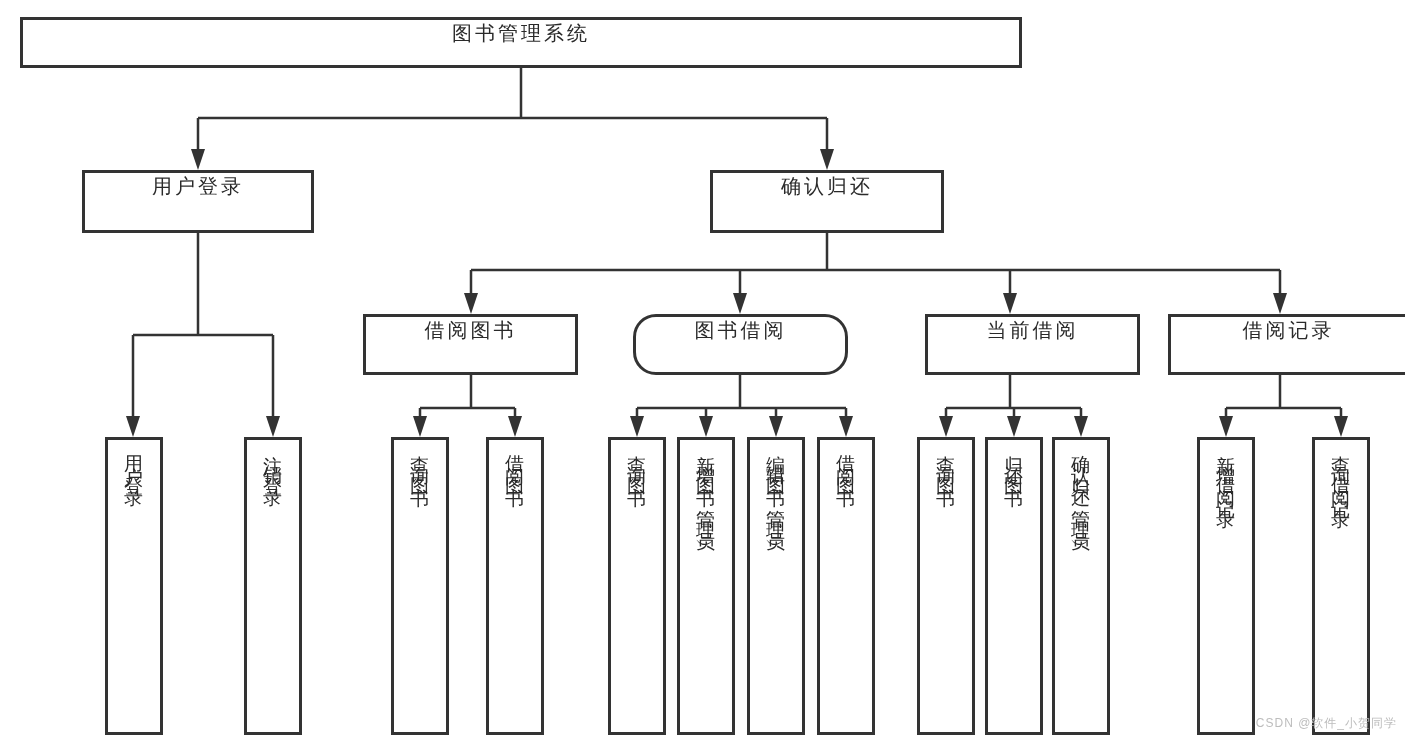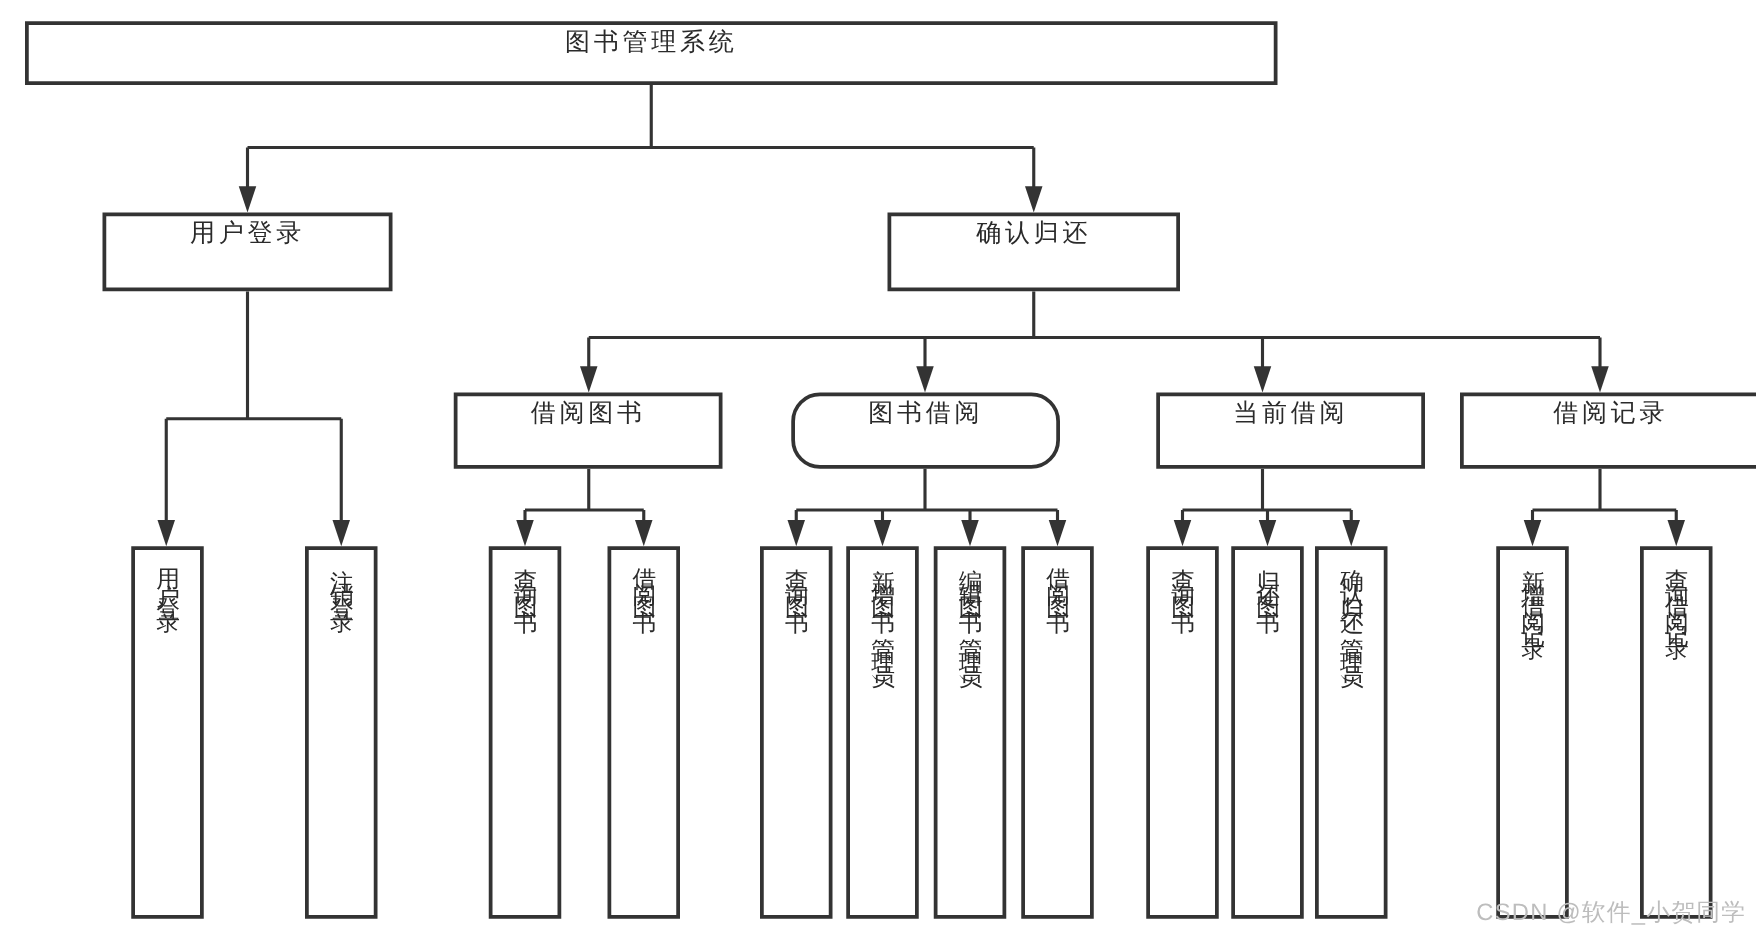--- a/index.html
+++ b/index.html
@@ -40,22 +40,22 @@
     writing-mode: vertical-rl;
     text-orientation: mixed;
     font-size: 19px;
     letter-spacing: 11px;
     line-height: 1;
     white-space: nowrap;
   }
   .watermark {
     position: absolute;
     right: 8px;
-    bottom: 4px;
-    font-size: 19px;
+    bottom: 15px;
+    font-size: 12px;
     color: #bdbdbd;
     letter-spacing: 1px;
     white-space: nowrap;
   }
 </style>
 </head>
 <body>
 
 <div class="canvas">
 

